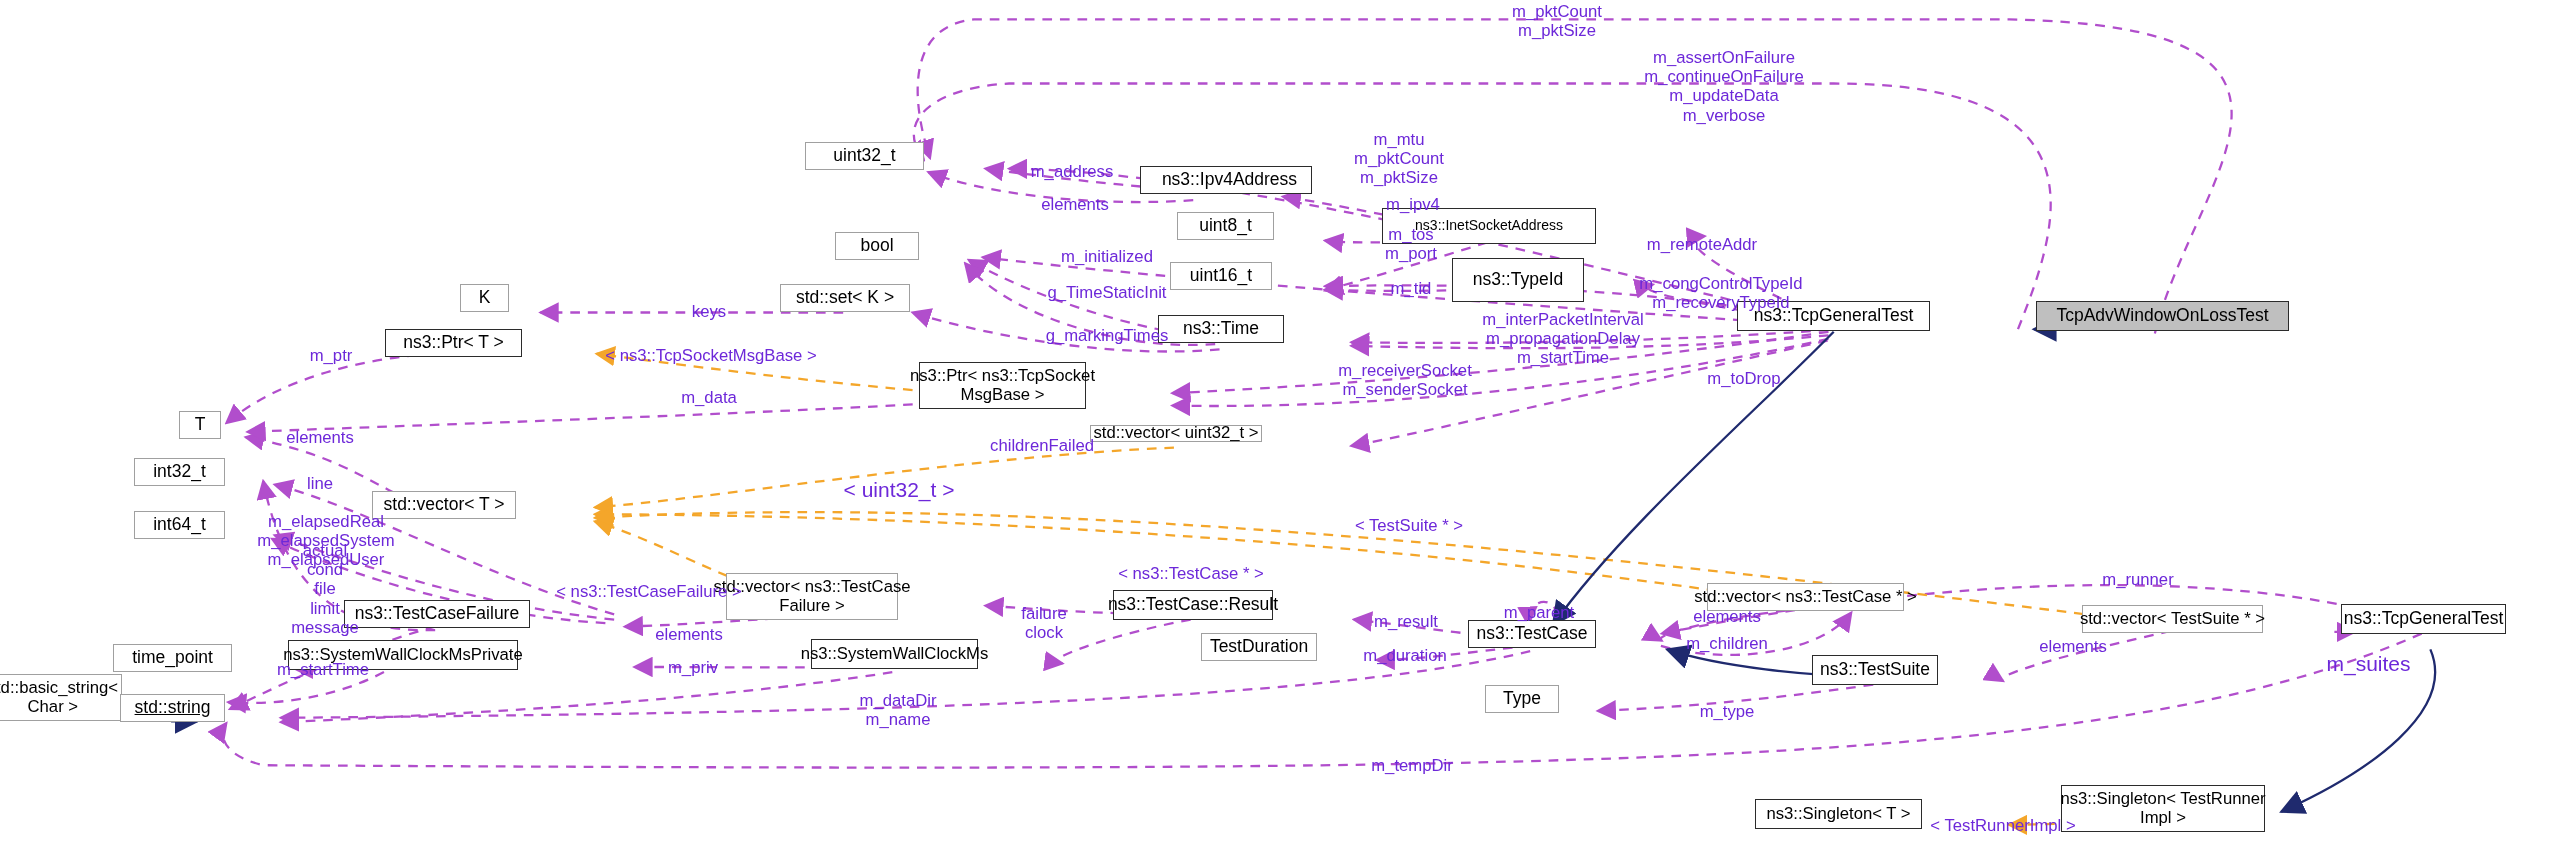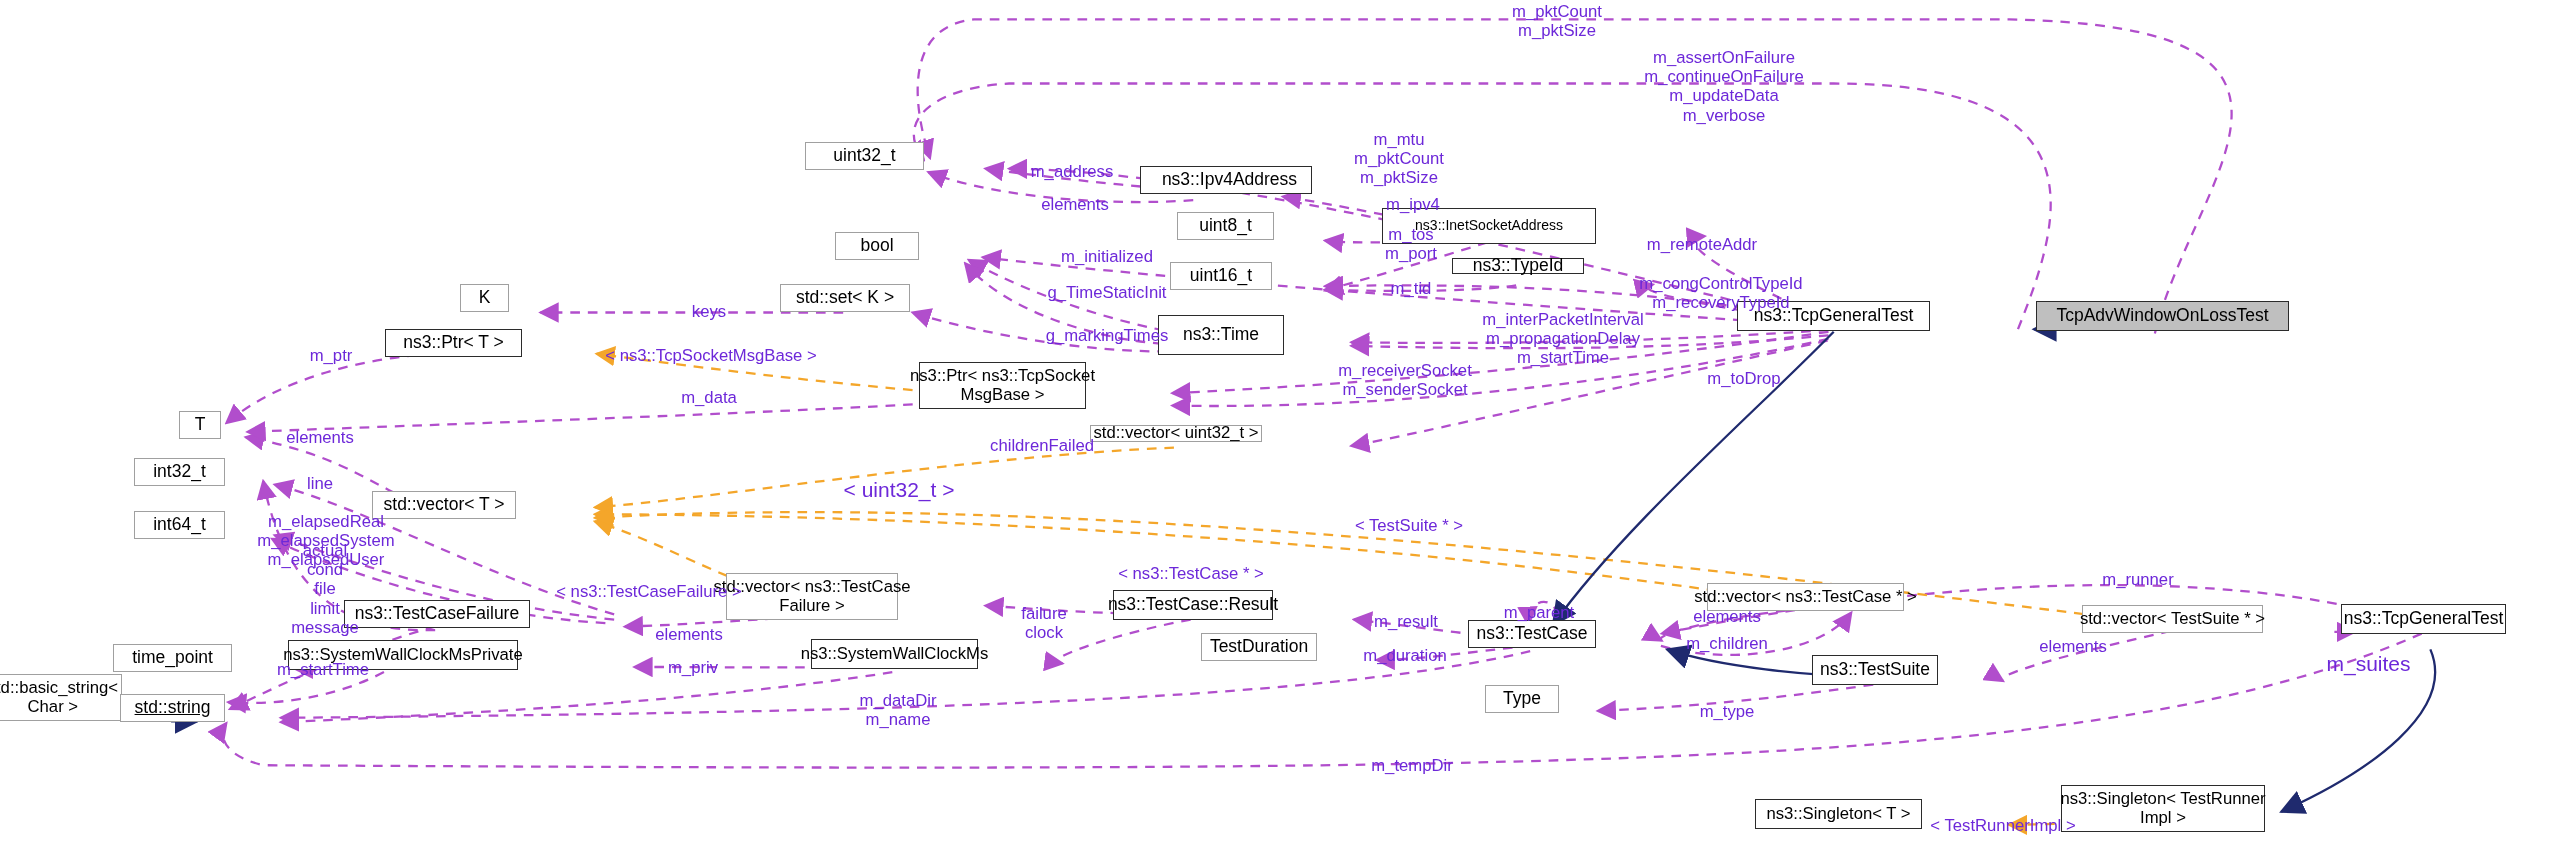--- a/index.html
+++ b/index.html
@@ -153,27 +153,27 @@
     </g>
   </svg>
 
   <div id="node-layer">
       <div class="node thin" style="left: 805px; top: 142px; width: 119px; height: 28px; font-size: 17.5px;">uint32_t</div>
       <div class="node thick" style="left: 1140px; top: 166px; width: 172px; height: 28px; font-size: 17.5px; padding-left: 7px;">ns3::Ipv4Address</div>
       <div class="node thin" style="left: 1177px; top: 212px; width: 97px; height: 28px; font-size: 17.5px;">uint8_t</div>
       <div class="node thick" style="left: 1382px; top: 208px; width: 214px; height: 36px; font-size: 14px;">ns3::InetSocketAddress</div>
       <div class="node thin" style="left: 835px; top: 232px; width: 84px; height: 28px; font-size: 17.5px;">bool</div>
       <div class="node thin" style="left: 1170px; top: 262px; width: 102px; height: 28px; font-size: 17.5px;">uint16_t</div>
-      <div class="node thick" style="left: 1452px; top: 258px; width: 132px; height: 16px; font-size: 17.5px;">ns3::TypeId</div>
+      <div class="node thick" style="left: 1452px; top: 258px; width: 132px; height: 44px; font-size: 17.5px;">ns3::TypeId</div>
       <div class="node thin" style="left: 460px; top: 284px; width: 49px; height: 28px; font-size: 17.5px;">K</div>
       <div class="node thin" style="left: 780px; top: 284px; width: 130px; height: 28px; font-size: 17.5px;">std::set&lt; K &gt;</div>
       <div class="node thick" style="left: 1737px; top: 301px; width: 193px; height: 30px; font-size: 17.5px;">ns3::TcpGeneralTest</div>
       <div class="node filled" style="left: 2036px; top: 301px; width: 253px; height: 30px; font-size: 17.5px;">TcpAdvWindowOnLossTest</div>
       <div class="node thick" style="left: 385px; top: 329px; width: 137px; height: 28px; font-size: 17.5px;">ns3::Ptr&lt; T &gt;</div>
-      <div class="node thick" style="left: 1158px; top: 315px; width: 126px; height: 40px; font-size: 17.5px;">ns3::Time</div>
+      <div class="node thick" style="left: 1158px; top: 315px; width: 126px; height: 28px; font-size: 17.5px;">ns3::Time</div>
       <div class="node thick" style="left: 919px; top: 362px; width: 167px; height: 47px; font-size: 16.7px;">ns3::Ptr&lt; ns3::TcpSocket<br>MsgBase &gt;</div>
       <div class="node thin" style="left: 179px; top: 411px; width: 42px; height: 28px; font-size: 17.5px;">T</div>
       <div class="node thin" style="left: 1090px; top: 425px; width: 172px; height: 17px; font-size: 16.7px;">std::vector&lt; uint32_t &gt;</div>
       <div class="node thin" style="left: 134px; top: 458px; width: 91px; height: 28px; font-size: 17.5px;">int32_t</div>
       <div class="node thin" style="left: 372px; top: 491px; width: 144px; height: 28px; font-size: 17.5px;">std::vector&lt; T &gt;</div>
       <div class="node thin" style="left: 134px; top: 511px; width: 91px; height: 28px; font-size: 17.5px;">int64_t</div>
       <div class="node thick" style="left: 344px; top: 600px; width: 186px; height: 28px; font-size: 17.5px;">ns3::TestCaseFailure</div>
       <div class="node thin" style="left: 726px; top: 573px; width: 172px; height: 47px; font-size: 16.7px;">std::vector&lt; ns3::TestCase<br>Failure &gt;</div>
       <div class="node thick" style="left: 1113px; top: 590px; width: 160px; height: 30px; font-size: 17.5px;">ns3::TestCase::Result</div>
       <div class="node thick" style="left: 1468px; top: 620px; width: 128px; height: 28px; font-size: 17.5px;">ns3::TestCase</div>

